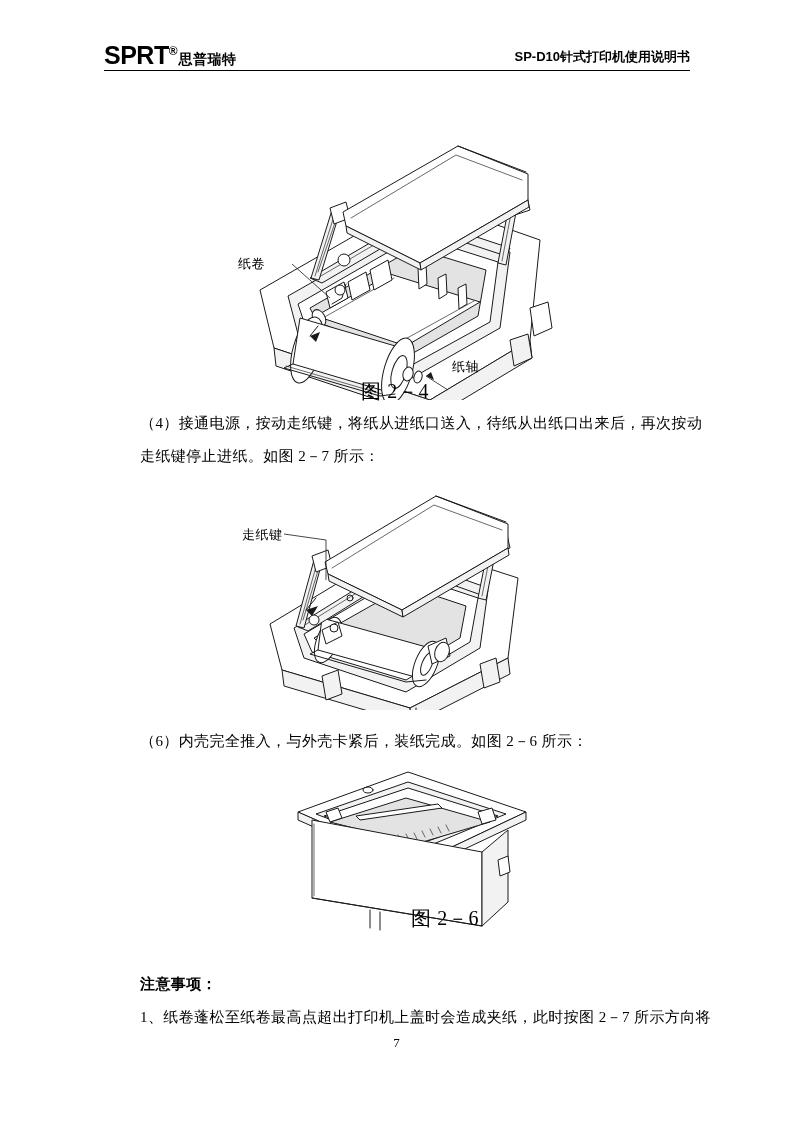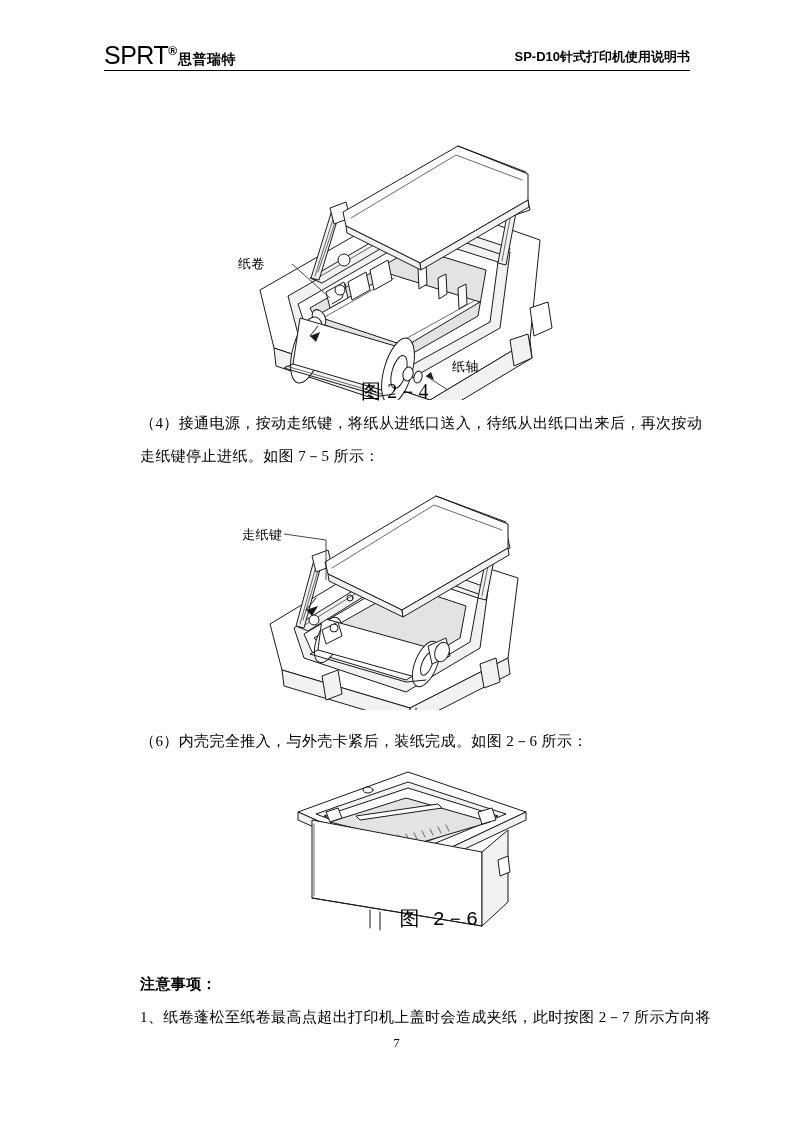--- a/index.html
+++ b/index.html
@@ -30,21 +30,21 @@
   }
   .brand {
     display: flex;
     align-items: baseline;
     line-height: 1;
     padding-bottom: 2px;
   }
   .brand-latin {
     font-family: "Liberation Sans", "DejaVu Sans", sans-serif;
     font-size: 25px;
-    font-weight: 400;
+    font-weight: 700;
     letter-spacing: -0.5px;
   }
   .brand-reg {
     font-family: "Liberation Sans", "DejaVu Sans", sans-serif;
     font-size: 12px;
     font-weight: 700;
     position: relative;
     top: -9px;
     left: 0px;
   }
@@ -195,21 +195,21 @@
     <polyline class="lead" points="112,164 150,198"></polyline>
     <polyline class="lead" points="268,290 246,276"></polyline>
     <polygon fill="#1a1a1a" points="246,276 254,280 251,272"></polygon>
   </svg>
   <div class="callout" style="left:58px; top:155px;">纸卷</div>
   <div class="callout" style="left:272px; top:258px;">纸轴</div>
   <div class="fig-caption" style="top:278px; left:0px;">图 2－4</div>
 </div>
 
 <div class="para para-indent" style="left:110px; top:407px; width:580px;">（4）接通电源，按动走纸键，将纸从进纸口送入，待纸从出纸口出来后，再次按动</div>
-<div class="para" style="left:140px; top:440px; width:550px;">走纸键停止进纸。如图 7－5 所示：</div>
+<div class="para" style="left:140px; top:440px; width:550px;">走纸键停止进纸。如图 2－7 所示：</div>
 
 <div class="figure" style="left:230px; top:480px; width:340px; height:230px;">
   <svg width="340" height="230" viewBox="0 0 340 230">
 
     <polygon class="fl" points="40,144 176,62 288,98 278,178 180,228 52,190"></polygon>
     <polygon class="fl-g" points="52,190 180,228 182,244 54,206"></polygon>
     <polygon class="fl-g" points="180,228 278,178 280,194 182,244"></polygon>
 
     <polygon class="fl-g" points="64,148 176,82 258,110 250,168 176,212 74,178"></polygon>
     <polygon class="fl" points="74,154 176,94 248,118 240,162 176,200 82,172"></polygon>
@@ -300,19 +300,19 @@
     <polygon class="fl-g" points="212,92 212,166 238,142 238,70"></polygon>
     <polyline class="ln-t" points="44,64 44,136"></polyline>
 
     <polyline class="ln" points="42,138 212,166"></polyline>
 
     <polyline class="ln" points="100,150 100,168"></polyline>
     <polyline class="ln" points="110,152 110,170"></polyline>
 
     <polygon class="fl" points="228,100 238,96 240,112 230,116"></polygon>
   </svg>
-  <div class="fig-caption" style="top:145px; left:24px;font-family:Liberation Mono, monospace;">图 2－6</div>
+  <div class="fig-caption" style="top:145px; left:30px;">图 2－6</div>
 </div>
 
 <div class="para bold" style="left:140px; top:968px; width:550px;">注意事项：</div>
 <div class="para" style="left:140px; top:1001px; width:560px;">1、纸卷蓬松至纸卷最高点超出打印机上盖时会造成夹纸，此时按图 2－7 所示方向将</div>
 
 <div class="page-number">7</div>
 
 </body></html>

